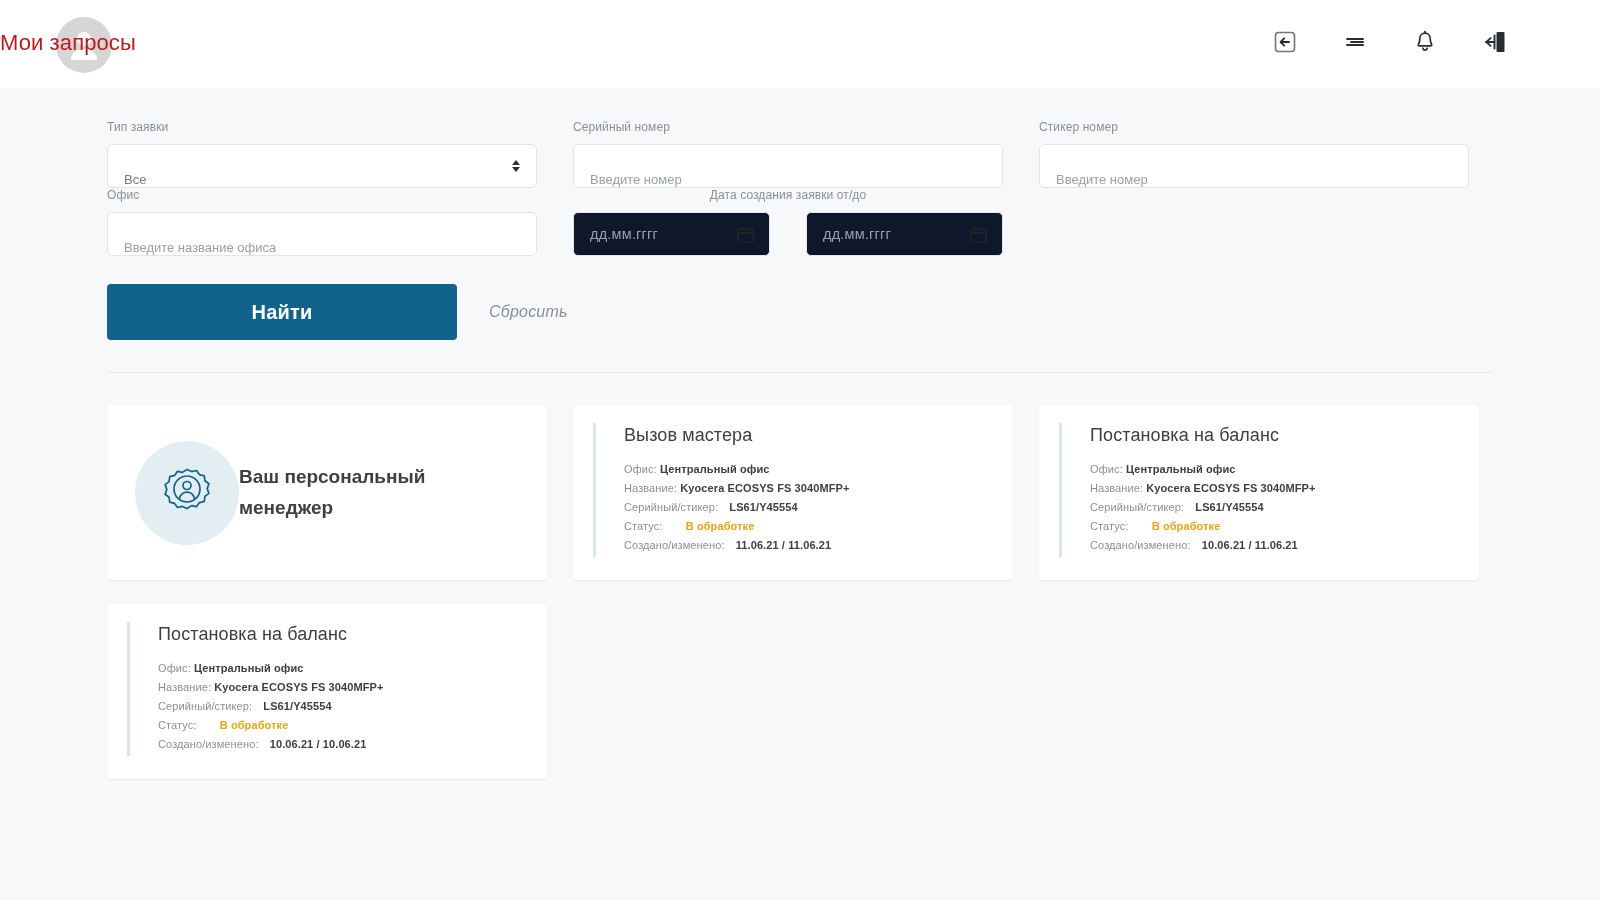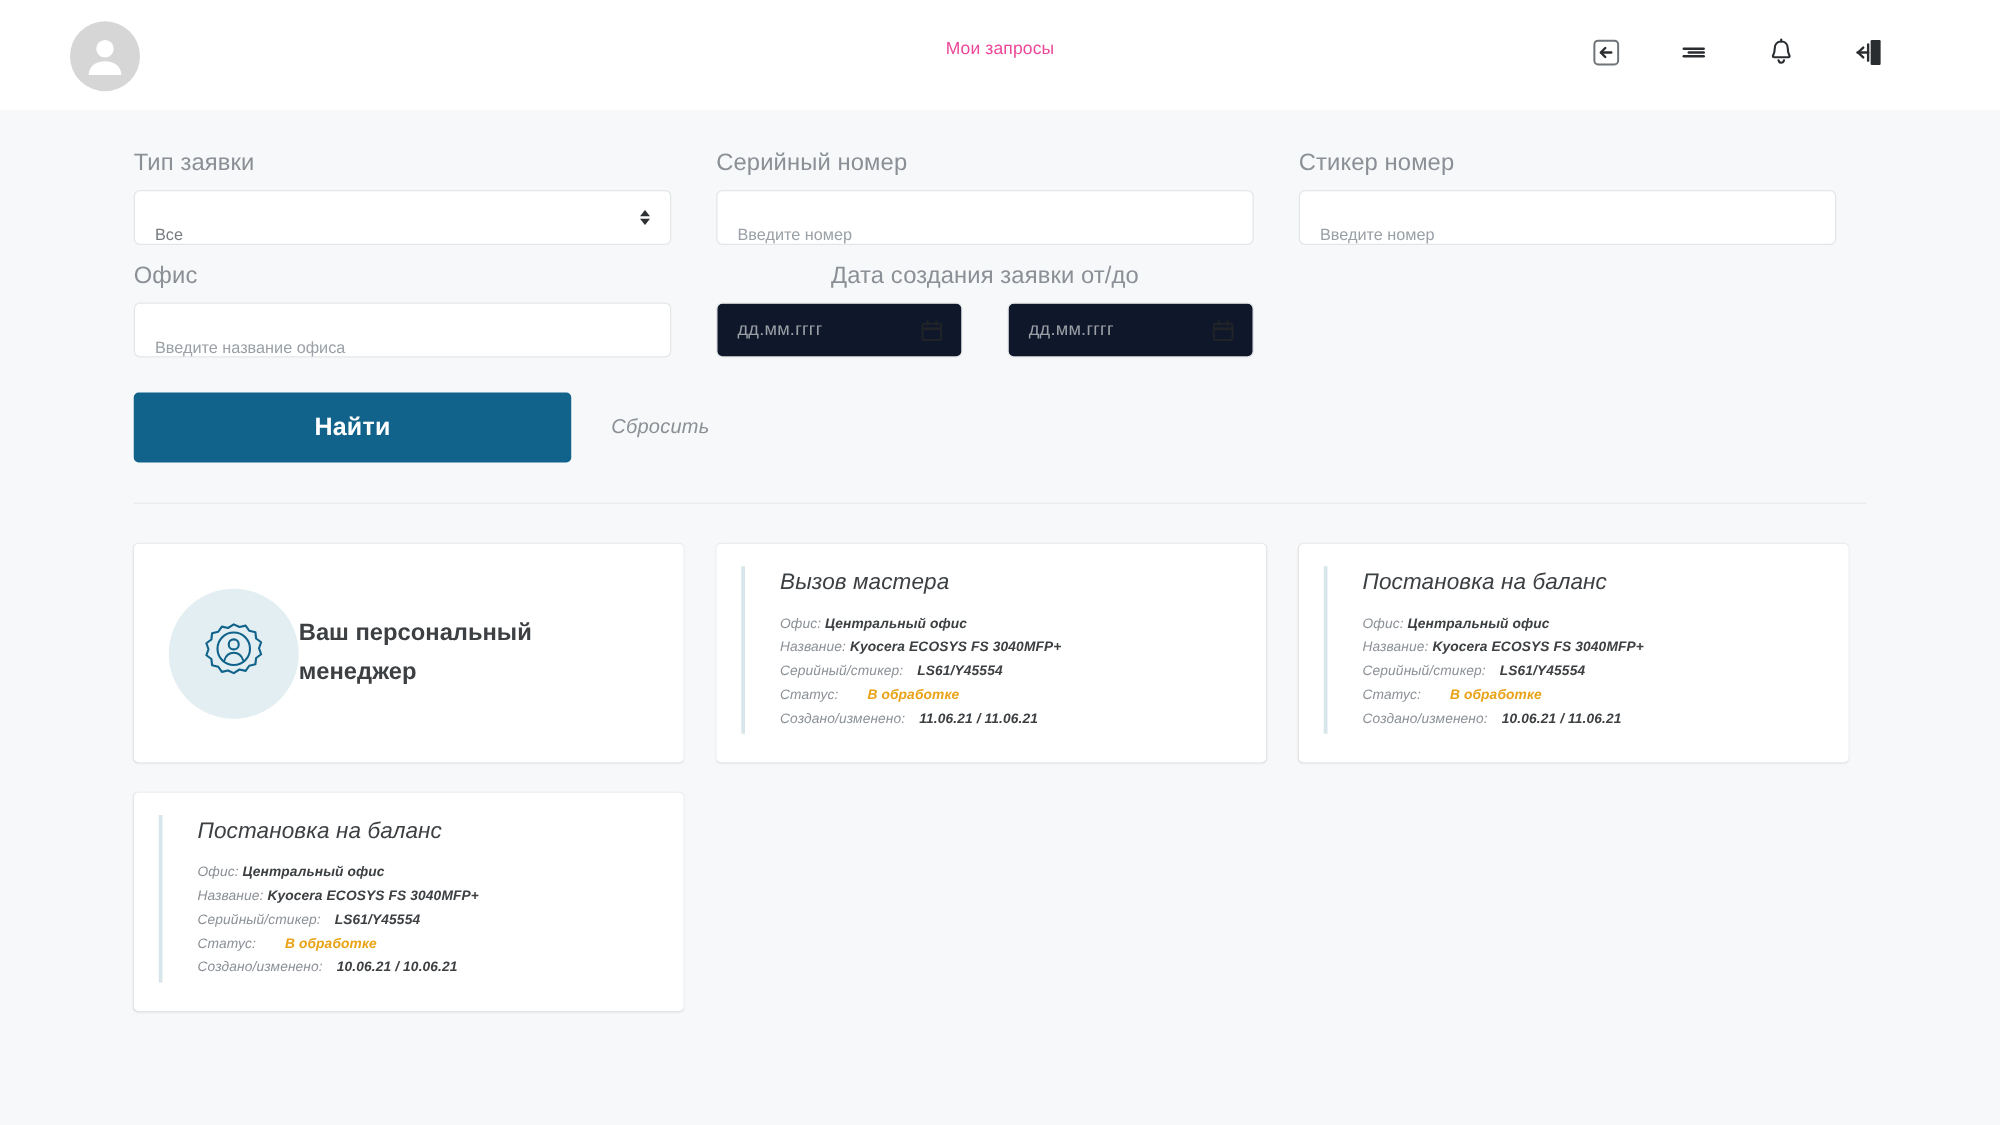--- a/index.html
+++ b/index.html
@@ -31,23 +31,23 @@
     left: 56px; top: 17px;
     width: 56px; height: 56px;
     border-radius: 50%;
     background: #d6d6d6;
     display: flex; align-items: center; justify-content: center;
   }
   .avatar svg { display: block; }
   .header-title {
     position: absolute;
     left: 0; right: 0; top: 30px;
-    text-align: center;
-    font-size: 14px;
-    color: #ec4899;
+    text-align: left;
+    font-size: 22px;
+    color: #b91c1c;
     letter-spacing: 0.1px;
   }
   .header-actions {
     position: absolute;
     right: 88px; top: 22px;
     display: flex;
     align-items: center;
     gap: 36px;
   }
   .hicon {
@@ -61,25 +61,25 @@
   .filters {
     position: relative;
     padding: 32px 0 0 0;
     background: #f7f8f9;
   }
   .filter-row {
     display: flex;
     padding-left: 107px;
     gap: 36px;
   }
-  .filter-row.second { margin-top: 14px; }
+  .filter-row.second { }
   .field { width: 430px; }
   .field.dates { width: 430px; text-align: center; }
   .field-label {
-    font-size: 19px;
+    font-size: 12px;
     color: #8b9096;
     margin-bottom: 10px;
     letter-spacing: 0.1px;
   }
   .field-ctrl {
     height: 44px;
     background: #ffffff;
     border: 1px solid #e3e6e8;
     border-radius: 5px;
     display: flex;
@@ -193,21 +193,20 @@
     color: #3d4043;
     font-weight: bold;
     line-height: 1.6;
     max-width: 230px;
   }
 
   
   .card-req {
     padding: 18px 20px 16px 0;
     min-height: 175px;
-    font-style: italic;
   }
   .req-inner {
     border-left: 3px solid #d7e6ea;
     padding: 2px 0 2px 28px;
     margin-left: 20px;
   }
   .req-title {
     font-size: 18px;
     color: #3d4043;
     margin-bottom: 14px;

